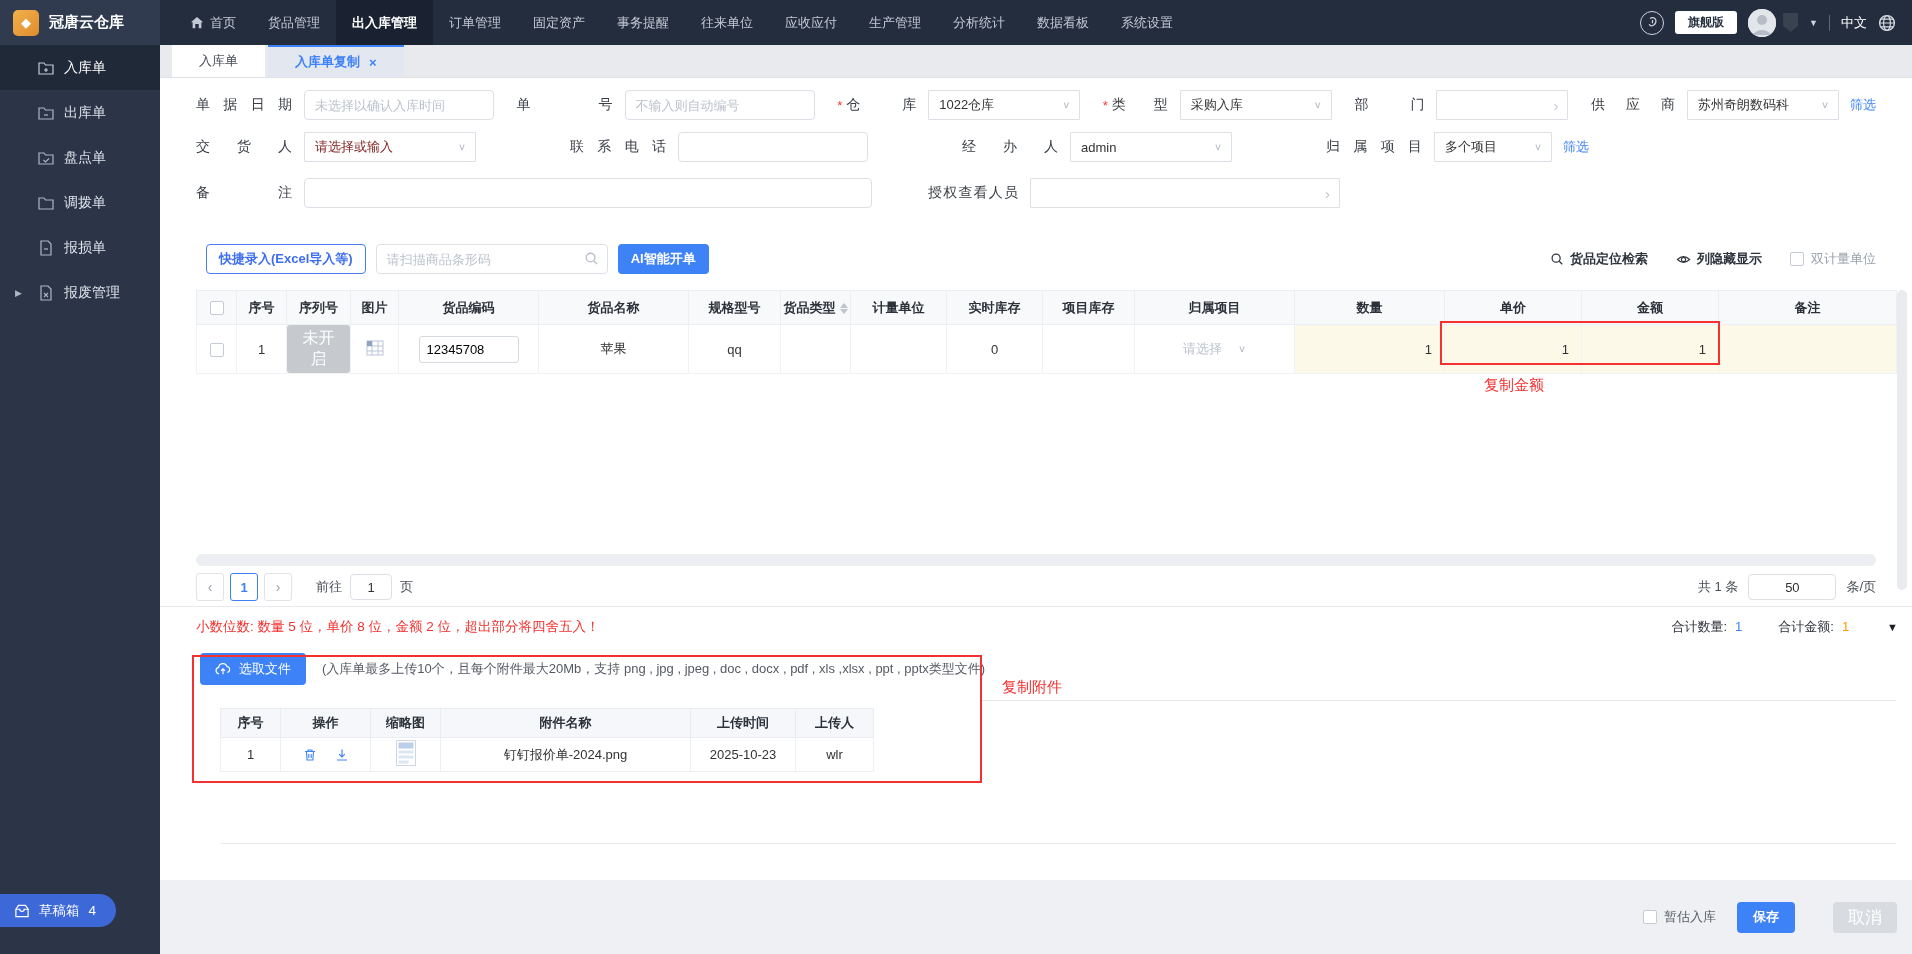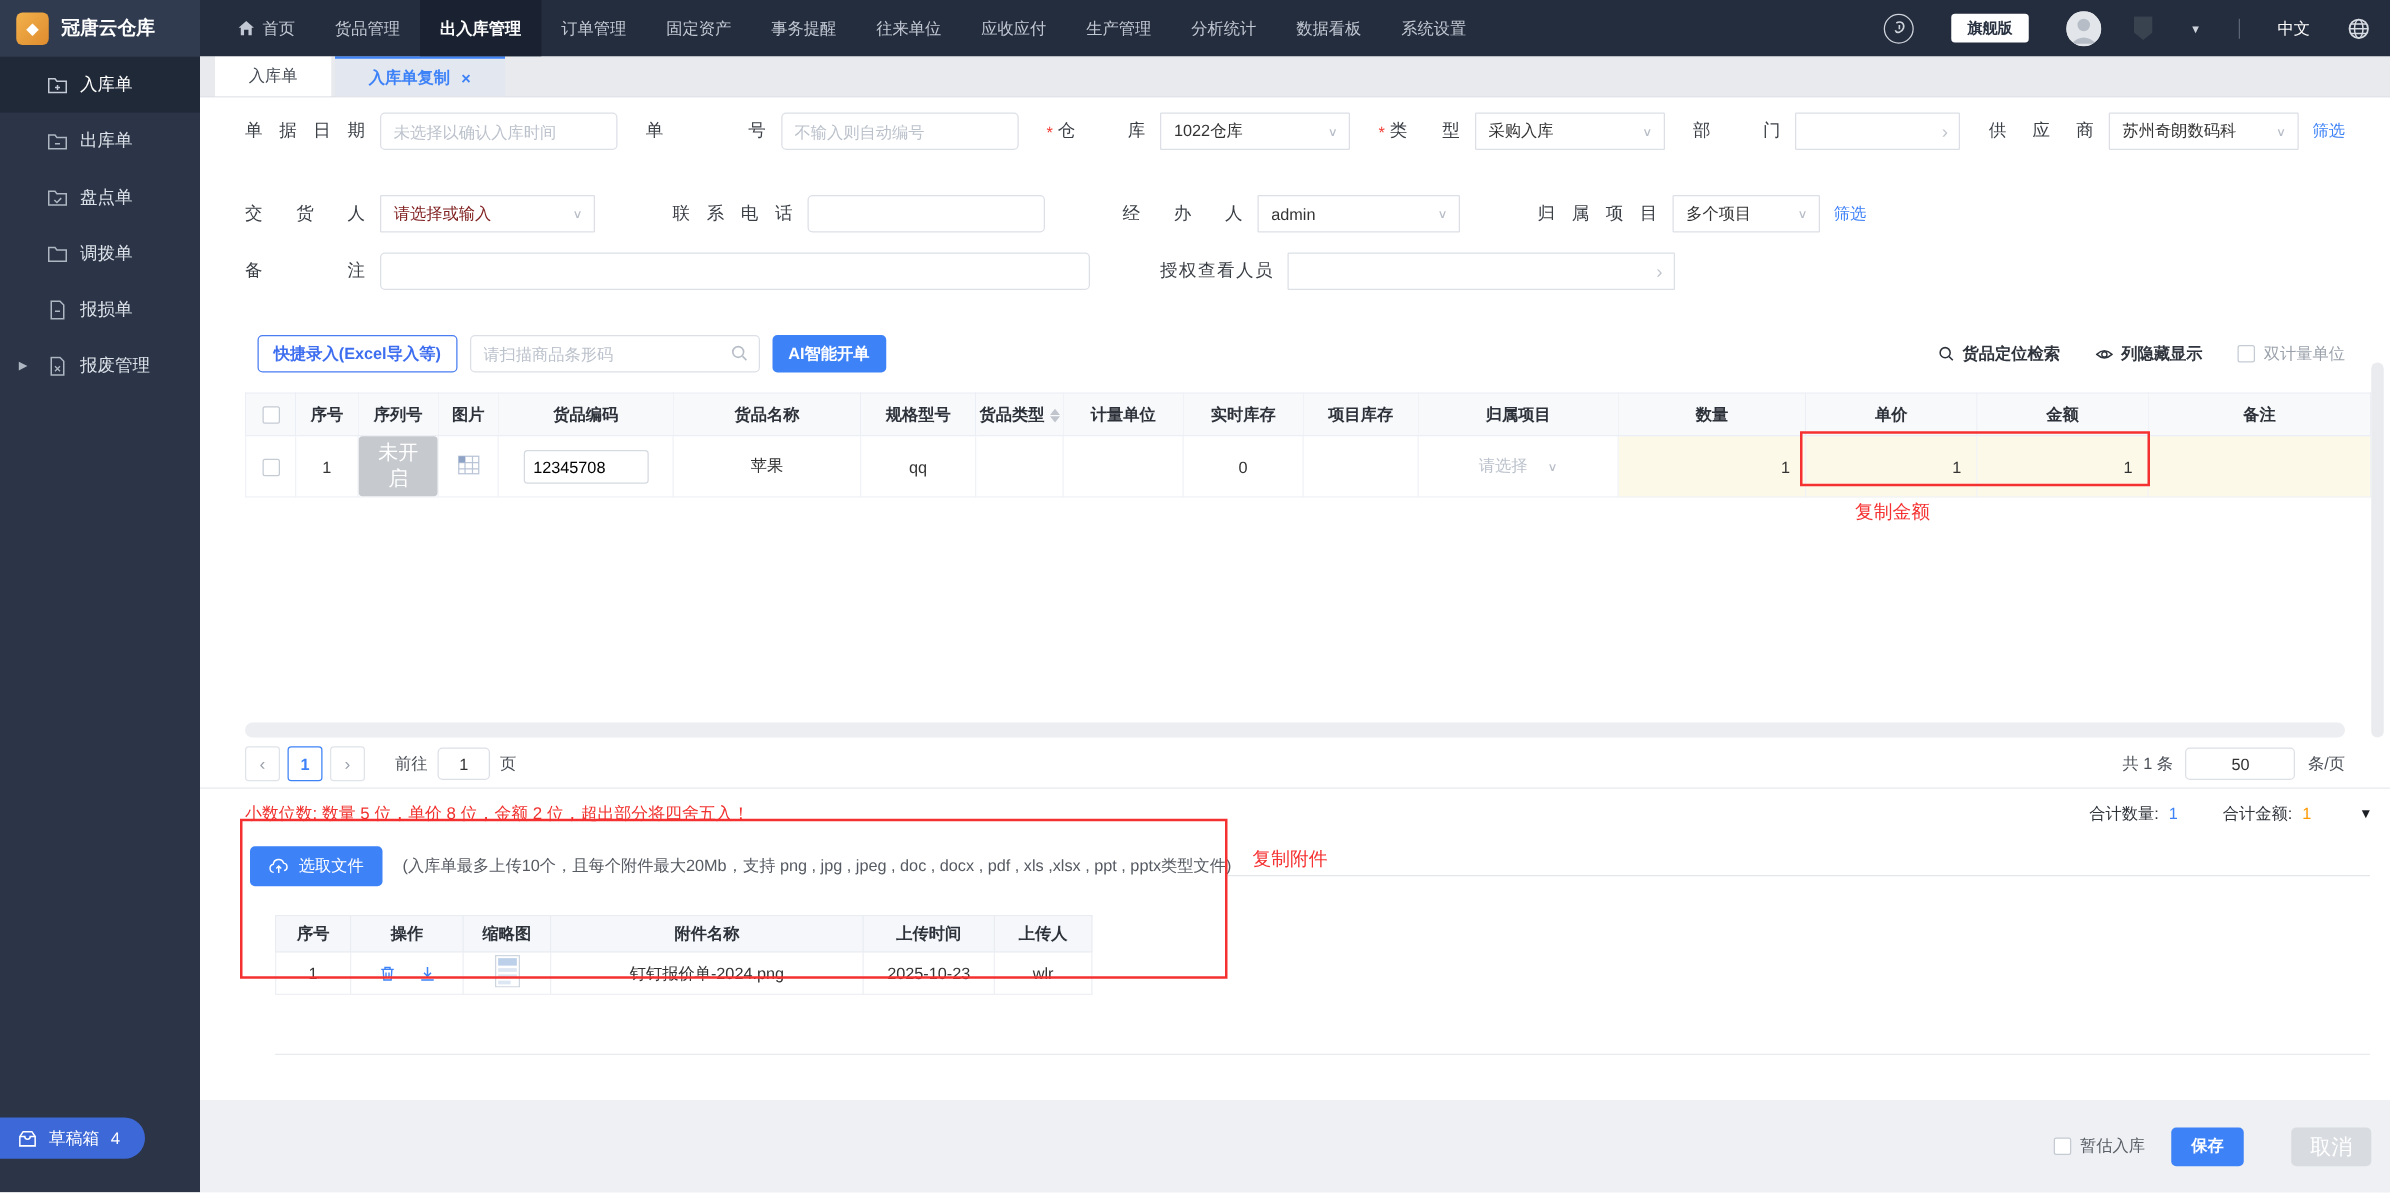--- a/index.html
+++ b/index.html
@@ -7,21 +7,21 @@
   #app { position:relative; width:1912px; height:954px; background:#eef0f3; overflow:hidden; }
 
   
   .topbar { position:absolute; top:0; left:0; right:0; height:45px; background:#242d3d; display:flex; align-items:center; z-index:30; }
   .logo-area { width:160px; height:45px; background:#303b50; display:flex; align-items:center; gap:10px; padding-left:13px; flex:none; }
   .logo-mark { width:26px; height:26px; border-radius:5px; background:linear-gradient(135deg,#f2b14b,#df8c2e); color:#fff; font-size:13px; display:flex; align-items:center; justify-content:center; }
   .app-title { color:#fff; font-size:15px; font-weight:bold; white-space:nowrap; }
   .top-menu { display:flex; align-items:center; height:100%; margin-left:14px; }
   .menu-item { padding:0 16px; height:100%; display:flex; align-items:center; gap:6px; color:#c3c9d4; font-size:13px; cursor:pointer; white-space:nowrap; }
   .menu-item.active { background:#1a2231; color:#fff; font-weight:bold; }
-  .top-right { margin-left:auto; display:flex; align-items:center; gap:30px; padding-right:16px; }
+  .top-right { margin-left:auto; display:flex; align-items:center; gap:11px; padding-right:16px; }
   .circle-icon { width:24px; height:24px; border:1.5px solid #cfd4dc; border-radius:50%; display:flex; align-items:center; justify-content:center; }
   .edition-badge { background:#fff; color:#2a3342; font-size:12px; font-weight:bold; padding:3px 13px; border-radius:3px; cursor:pointer; }
   .avatar { width:28px; height:28px; border-radius:50%; overflow:hidden; background:#e2e5e9; flex:none; }
   .vip-badge { width:15px; height:19px; background:#39424f; clip-path:polygon(0 0,100% 0,100% 68%,50% 100%,0 68%); margin-left:-4px; }
   .caret-dn { color:#cfd4dc; font-size:9px; }
   .vdiv { width:1px; height:16px; background:#5a6475; }
   .lang { color:#fff; font-size:13px; cursor:pointer; }
 
   
   .sidebar { position:absolute; top:45px; left:0; bottom:0; width:160px; background:#2b3547; z-index:20; }
@@ -35,21 +35,21 @@
   .tabbar { height:33px; background:#e8eaee; border-bottom:1px solid #dfe1e6; display:flex; align-items:stretch; padding-left:12px; gap:3px; }
   .tab { display:flex; align-items:center; gap:9px; padding:0 27px; font-size:13px; background:#fff; color:#454b55; cursor:pointer; }
   .tab.active { background:#e2e7f0; color:#3e82f7; font-weight:bold; border-top:2px solid #3e82f7; }
   .tab-close { font-size:13px; color:#3e82f7; cursor:pointer; }
 
   .card { position:relative; height:802px; background:#fff; overflow:hidden; }
 
   
   .form-row { display:flex; align-items:flex-start; }
   .fr1 { margin:12px 36px 0 36px; justify-content:space-between; }
-  .fr2 { margin:36px 36px 0 36px; gap:62px; }
+  .fr2 { margin:12px 36px 0 36px; gap:94px; }
   .fr3 { margin:16px 36px 0 36px; }
   .form-item { display:flex; align-items:center; }
   .f-label { font-size:14px; color:#3a3f46; margin-right:12px; text-align-last:justify; -moz-text-align-last:justify; white-space:nowrap; }
   .w96{width:96px;} .w70{width:70px;} .w56{width:56px;} .w84{width:84px;}
   .star { color:#f33a32; font-size:13px; margin-right:4px; }
   .ipt { height:30px; border:1px solid #dcdfe6; border-radius:4px; background:#fff; font-size:13px; color:#333; padding:0 10px; outline:none; font-family:inherit; }
   .ipt::placeholder { color:#bcc2cc; }
   .sel { height:30px; border:1px solid #dcdfe6; border-radius:1px; background:#fff; display:flex; align-items:center; justify-content:space-between; padding:0 9px 0 10px; font-size:13px; color:#333; cursor:pointer; }
   .sel .ph { color:#7f1d1d; }
   .chev { color:#b7bdc7; font-size:11px; transform:scaleY(.85); }

